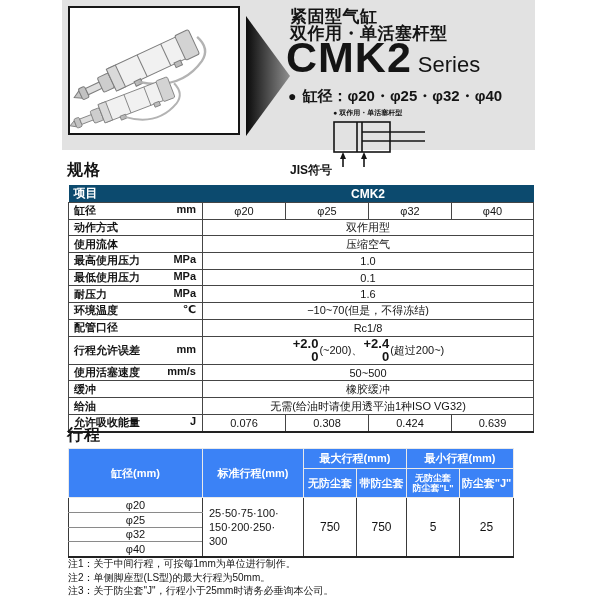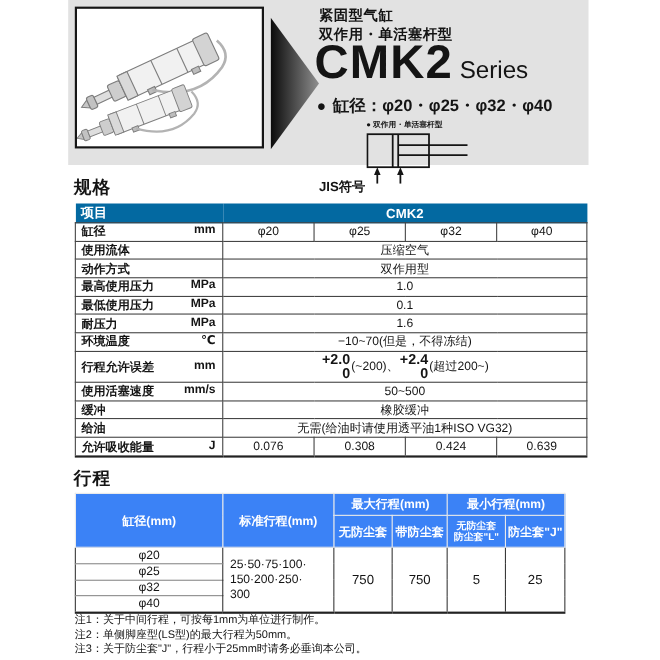--- a/index.html
+++ b/index.html
@@ -5,42 +5,42 @@
   html,body{margin:0;padding:0;background:#fff;}
   body{width:600px;height:600px;font-family:"Liberation Sans","DejaVu Sans",sans-serif;color:#141414;}
   .page{position:relative;width:600px;height:600px;overflow:hidden;background:#fff;}
 
   
   .band{position:absolute;left:62px;top:0;width:473px;height:150px;background:#e2e2e2;}
   .product-box{position:absolute;left:68px;top:6px;width:172px;height:129px;background:#fff;border:2px solid #161616;box-sizing:border-box;}
   .product-box svg{display:block;width:100%;height:100%;}
   .arrow{position:absolute;left:246px;top:16px;}
 
-  .h-sub1,.h-sub2{position:absolute;left:290px;font-size:13px;font-weight:bold;letter-spacing:.5px;font-family:Liberation Serif, serif;}
+  .h-sub1,.h-sub2{position:absolute;left:290px;font-size:17px;font-weight:bold;letter-spacing:.5px;font-family:Liberation Serif, serif;}
   .h-sub1{top:5px;}
   .h-sub2{top:22px;}
   .h-series{position:absolute;left:286px;top:36px;white-space:nowrap;}
   .series-name{font-size:43px;font-weight:bold;letter-spacing:1px;line-height:42px;}
   .series-suffix{font-size:22px;font-weight:normal;margin-left:6px;}
   .h-bore{position:absolute;left:288px;top:87px;font-size:15px;font-weight:bold;white-space:nowrap;}
   .h-bore .bullet{font-size:14px;margin-right:6px;}
   .h-jis{position:absolute;left:290px;top:114px;font-size:12px;font-weight:bold;margin-top:48px;}
   .jis-sym{position:absolute;left:333px;top:108px;width:130px;}
   .jis-caption{font-size:7px;font-weight:bold;white-space:nowrap;margin-bottom:1px;}
   .jis-sym svg{display:block;}
 
   
   .sec-heading{position:absolute;left:67px;font-size:16px;font-weight:bold;letter-spacing:1px;}
   .spec-heading{top:160px;}
   .stroke-heading{top:425px;}
 
   
   table{border-collapse:collapse;table-layout:fixed;}
   .spec-table{position:absolute;left:68px;top:185px;width:465px;font-size:11px;}
-  .spec-table thead th{background:#0369a1;color:#fff;height:16px;font-size:12px;font-weight:bold;padding:0;}
+  .spec-table thead th{background:#0c4a6e;color:#fff;height:16px;font-size:12px;font-weight:bold;padding:0;}
   .spec-table thead th.item{text-align:left;padding-left:5px;}
   .spec-table tbody td{border:1px solid #454545;height:15.7px;padding:0 2px;text-align:center;overflow:hidden;white-space:nowrap;}
   .spec-table tbody tr:last-child td{border-bottom:2px solid #222;}
   .spec-table td.lbl{text-align:left;padding-left:5px;font-weight:bold;}
   .spec-table td.lbl .unit{float:right;padding-right:4px;font-weight:bold;}
   .spec-table td.lbl .lab{float:left;}
   .tol{display:inline-block;vertical-align:middle;text-align:right;font-size:13px;line-height:1.05;font-weight:bold;margin:0 1px;}
   .tol span{display:block;}
 
   
@@ -162,29 +162,29 @@
             <span class="lab">缸径</span>
             <span class="unit">mm</span>
           </td>
           <td class="val">φ20</td>
           <td class="val">φ25</td>
           <td class="val">φ32</td>
           <td class="val">φ40</td>
         </tr>
         <tr>
           <td class="lbl">
+            <span class="lab">动作方式</span>
+          </td>
+          <td class="val" colspan="4">双作用型</td>
+        </tr>
+        <tr>
+          <td class="lbl">
             <span class="lab">使用流体</span>
           </td>
           <td class="val" colspan="4">压缩空气</td>
-        </tr>
-        <tr>
-          <td class="lbl">
-            <span class="lab">动作方式</span>
-          </td>
-          <td class="val" colspan="4">双作用型</td>
         </tr>
         <tr>
           <td class="lbl">
             <span class="lab">最高使用压力</span>
             <span class="unit">MPa</span>
           </td>
           <td class="val" colspan="4">1.0</td>
         </tr>
         <tr>
           <td class="lbl">
@@ -199,20 +199,26 @@
             <span class="unit">MPa</span>
           </td>
           <td class="val" colspan="4">1.6</td>
         </tr>
         <tr>
           <td class="lbl">
             <span class="lab">环境温度</span>
             <span class="unit">℃</span>
           </td>
           <td class="val" colspan="4">−10~70(但是，不得冻结)</td>
+        </tr>
+        <tr>
+          <td class="lbl">
+            <span class="lab">配管口径</span>
+          </td>
+          <td class="val" colspan="4">Rc1/8</td>
         </tr>
         <tr>
           <td class="lbl">
             <span class="lab">行程允许误差</span>
             <span class="unit">mm</span>
           </td>
           <td class="val" colspan="4"><span class="tol"><span class="sup">+2.0</span><span class="sub">0</span></span><span class="tail">(~200)、</span><span class="tol"><span class="sup">+2.4</span><span class="sub">0</span></span><span class="tail">(超过200~)</span></td>
         </tr>
         <tr>
           <td class="lbl">

